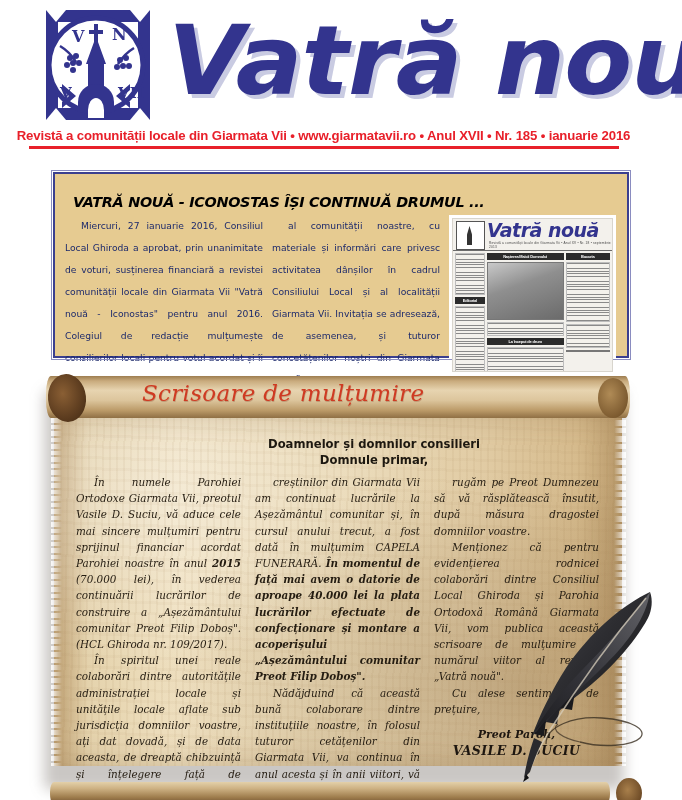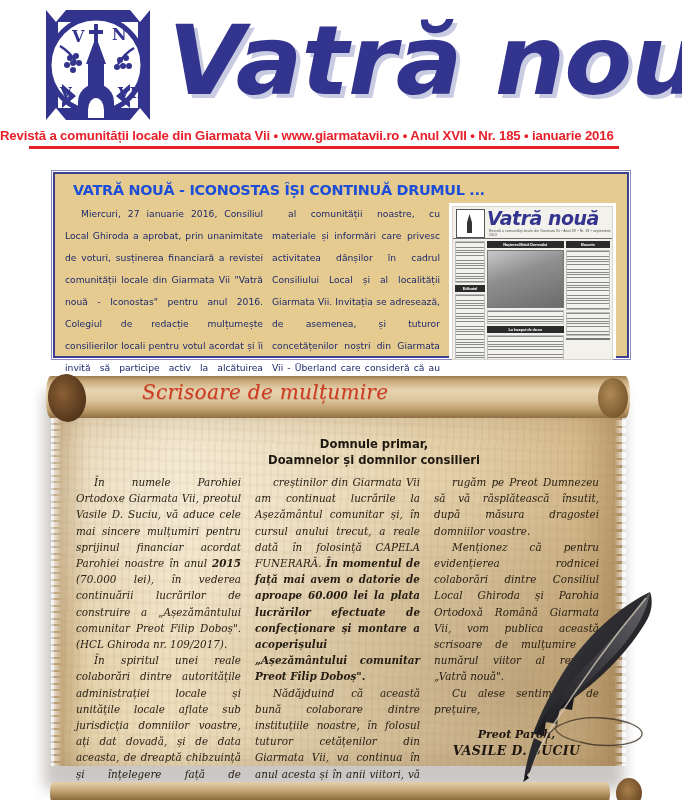--- a/index.html
+++ b/index.html
@@ -44,20 +44,21 @@
     white-space: nowrap;
     transform: scaleX(1.02);
     transform-origin: left center;
   }
 
   .subtitle-row {
     position: absolute;
     left: 0;
     top: 128px;
     width: 647px;
+    text-align: center;
   }
   .subtitle-text {
     font-family: "Liberation Sans", sans-serif;
     font-weight: bold;
     font-size: 13.2px;
     color: #e8202a;
     letter-spacing: -0.15px;
     white-space: nowrap;
   }
   .subtitle-rule {
@@ -76,25 +77,26 @@
     height: 186px;
     box-sizing: border-box;
     background: #e6cb91;
     border: 2px solid #3b3f8f;
     outline: 1px solid #8a8cc0;
     outline-offset: 1px;
     padding: 8px 10px 6px 10px;
   }
   .article-headline {
     font-family: "DejaVu Sans", sans-serif;
+    font-style: italic;
     font-weight: bold;
     font-size: 14.4px;
-    color: #1d4ed8;
+    color: #000000;
     letter-spacing: -0.3px;
-    margin: 0 0 5px 8px;
+    margin: 12px 0 5px 8px;
     white-space: nowrap;
   }
   .article-cols {
     display: flex;
     gap: 9px;
   }
   .art-col {
     font-family: "DejaVu Sans", sans-serif;
     font-size: 9.2px;
     line-height: 22px;
@@ -264,21 +266,21 @@
     height: 40px;
     background: radial-gradient(ellipse at 40% 40%, #b08b56 0%, #7d5b30 70%, #573c1c 100%);
     border-radius: 50% / 50%;
   }
   .scroll-title {
     position: absolute;
     left: 108px;
     top: 4px;
     font-family: "DejaVu Serif", serif;
     font-style: italic;
-    font-size: 20px;
+    font-size: 23px;
     color: #cf3a22;
     letter-spacing: 0.3px;
     text-shadow: 0.5px 0.5px 0 rgba(120,40,20,0.25);
   }
 
   .scroll-sheet {
     position: absolute;
     left: 20px;
     top: 36px;
     width: 568px;
@@ -537,33 +539,33 @@
 <div class="scroll">
 
   <div class="scroll-shadow"></div>
 
   <div class="scroll-sheet">
     <div class="sheet-texture"></div>
     <div class="edge-left"></div>
     <div class="edge-right"></div>
 
     <div class="letter-heading">
+      <div>Doamnelor și domnilor consilieri</div>
       <div>Domnule primar,</div>
-      <div>Doamnelor și domnilor consilieri</div>
     </div>
 
     <div class="letter-cols">
 
       <div class="lcol">
         <p><span>În numele Parohiei Ortodoxe Giarmata Vii, preotul Vasile D. Suciu, vă aduce cele mai sincere mulțumiri pentru sprijinul financiar acordat Parohiei noastre în anul </span><b>2015</b><span> (70.000 lei), în vederea continuării lucrărilor de construire a „Așezământului comunitar Preot Filip Doboș". (HCL Ghiroda nr. 109/2017).</span></p>
         <p>În spiritul unei reale colaborări dintre autoritățile administrației locale și unitățile locale aflate sub jurisdicția domniilor voastre, ați dat dovadă, și de data aceasta, de dreaptă chibzuință și înțelegere față de necesitățile reale și stringente ale parohiei noastre și ale întregii comunități din Giarmata Vii. Cu sprijinul Consiliului Local Ghiroda și cu donațiile efective ale</p>
       </div>
 
       <div class="lcol">
-        <p><span>creștinilor din Giarmata Vii am continuat lucrările la Așezământul comunitar și, în cursul anului trecut, a reale dată în folosință CAPELA FUNERARĂ. </span><b>În momentul de față mai avem o datorie de aproape 60.000 lei la plata lucrărilor efectuate de confecționare și montare a acoperișului „Așezământului comunitar Preot Filip Doboș".</b></p>
+        <p><span>creștinilor din Giarmata Vii am continuat lucrările la Așezământul comunitar și, în cursul anului trecut, a fost dată în mulțumim CAPELA FUNERARĂ. </span><b>În momentul de față mai avem o datorie de aproape 40.000 lei la plata lucrărilor efectuate de confecționare și montare a acoperișului „Așezământului comunitar Preot Filip Doboș".</b></p>
         <p>Nădăjduind că această bună colaborare dintre instituțiile noastre, în folosul tuturor cetățenilor din Giarmata Vii, va continua în anul acesta și în anii viitori, vă mulțumim încă o dată pentru înțelegere și pentru sprijinul financiar.</p>
 
       </div>
 
       <div class="lcol right-col-block">
         <p>rugăm pe Preot Dumnezeu să vă răsplătească însutit, după măsura dragostei domniilor voastre.</p>
         <p>Menționez că pentru evidențierea rodnicei colaborări dintre Consiliul Local Ghiroda și Parohia Ortodoxă Română Giarmata Vii, vom publica această scrisoare de mulțumire în numărul viitor al revistei „Vatră nouă".</p>
         <p class="closing">Cu alese sentimente de prețuire,</p>
         <div class="signature">
           <div>Preot Paroh,</div>

